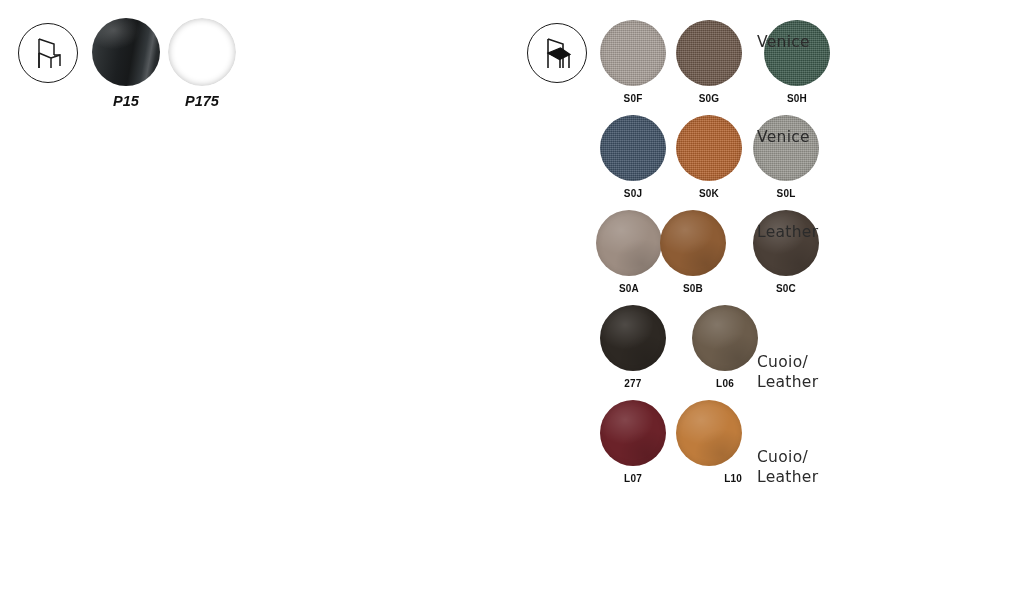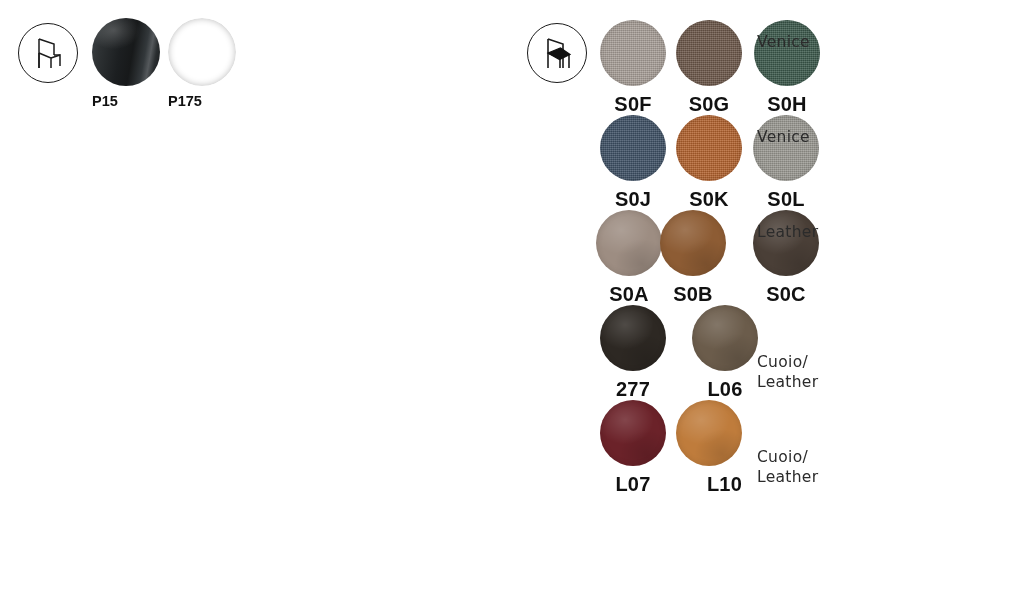--- a/index.html
+++ b/index.html
@@ -70,21 +70,21 @@
   .tex-leather::before {
     content: "";
     position: absolute; inset: 0;
     background:
       radial-gradient(ellipse 70% 60% at 38% 30%, rgba(255,255,255,0.16), rgba(255,255,255,0) 62%),
       radial-gradient(ellipse 60% 55% at 70% 82%, rgba(0,0,0,0.13), rgba(0,0,0,0) 70%);
     pointer-events: none;
   }
   .swatch-code {
     margin-top: 7px;
-    font-size: 20px;
+    font-size: 10px;
     font-weight: 700;
     color: #111111;
     letter-spacing: 0.2px;
     line-height: 1.1;
     font-family: "Liberation Sans", "DejaVu Sans", sans-serif;
   }
   .row-label {
     position: absolute;
     left: 249px;
     top: 13px;
@@ -92,21 +92,21 @@
     font-size: 15.5px;
     font-weight: 400;
     color: #2b2b2b;
     line-height: 1.28;
     letter-spacing: 0.3px;
     font-family: "DejaVu Sans", "Liberation Sans", sans-serif;
   }
   .row-label.two-line { top: 4px; margin-top: 44px; }
 
   
-  .metal-cell { position: absolute; top: 18px; width: 68px; text-align: left; }
+  .metal-cell { position: absolute; top: 18px; width: 68px; text-align: center; font-style: italic; }
   .metal-disc {
     width: 68px; height: 68px;
     border-radius: 50%;
     position: relative;
     overflow: hidden;
   }
   .metal-code {
     margin-top: 8px;
     font-size: 14.5px;
     font-weight: 700;
@@ -188,21 +188,21 @@
   <div id="upholstery-rows">
       <div class="swatch-row" style="top: 20px;">
         <div class="swatch-cell" style="left: 92px;">
           <div class="swatch-disc tex-fabric" style="background: rgb(169, 160, 153);"></div>
           <div class="swatch-code">S0F</div>
         </div>
         <div class="swatch-cell" style="left: 168px;">
           <div class="swatch-disc tex-fabric" style="background: rgb(109, 88, 74);"></div>
           <div class="swatch-code">S0G</div>
         </div>
-        <div class="swatch-cell" style="left: 246px;">
+        <div class="swatch-cell" style="left: 256px;">
           <div class="swatch-disc tex-fabric" style="background: rgb(60, 90, 76);"></div>
           <div class="swatch-code">S0H</div>
         </div>
         <div class="row-label">
           <div>Venice</div>
         </div>
       </div>
       <div class="swatch-row" style="top: 115px;">
         <div class="swatch-cell" style="left: 92px;">
           <div class="swatch-disc tex-fabric" style="background: rgb(63, 81, 102);"></div>

